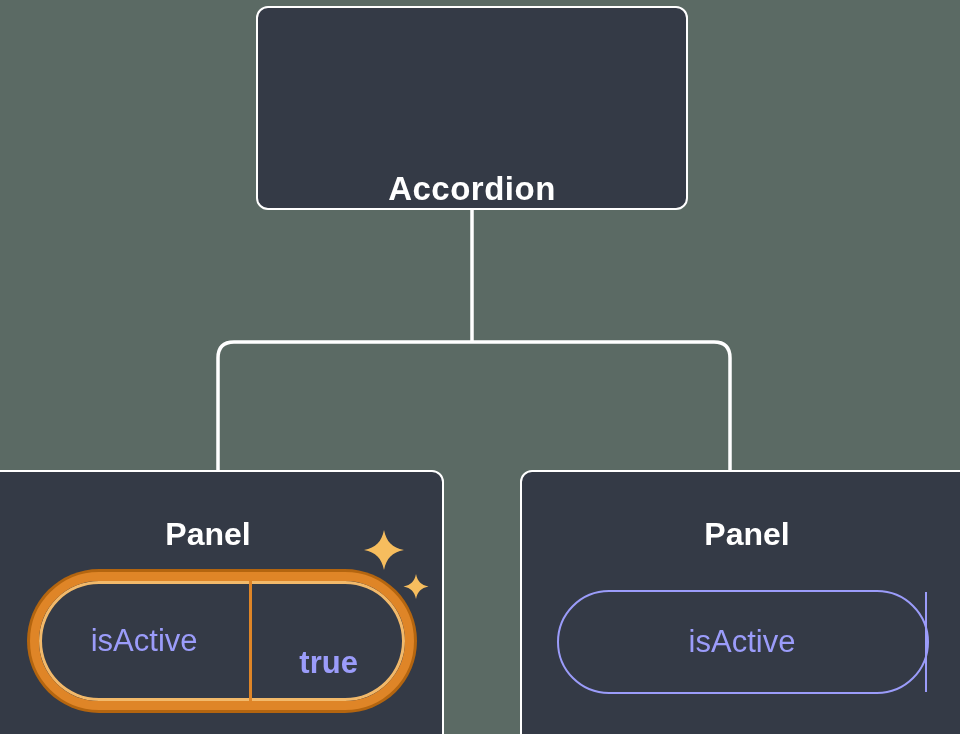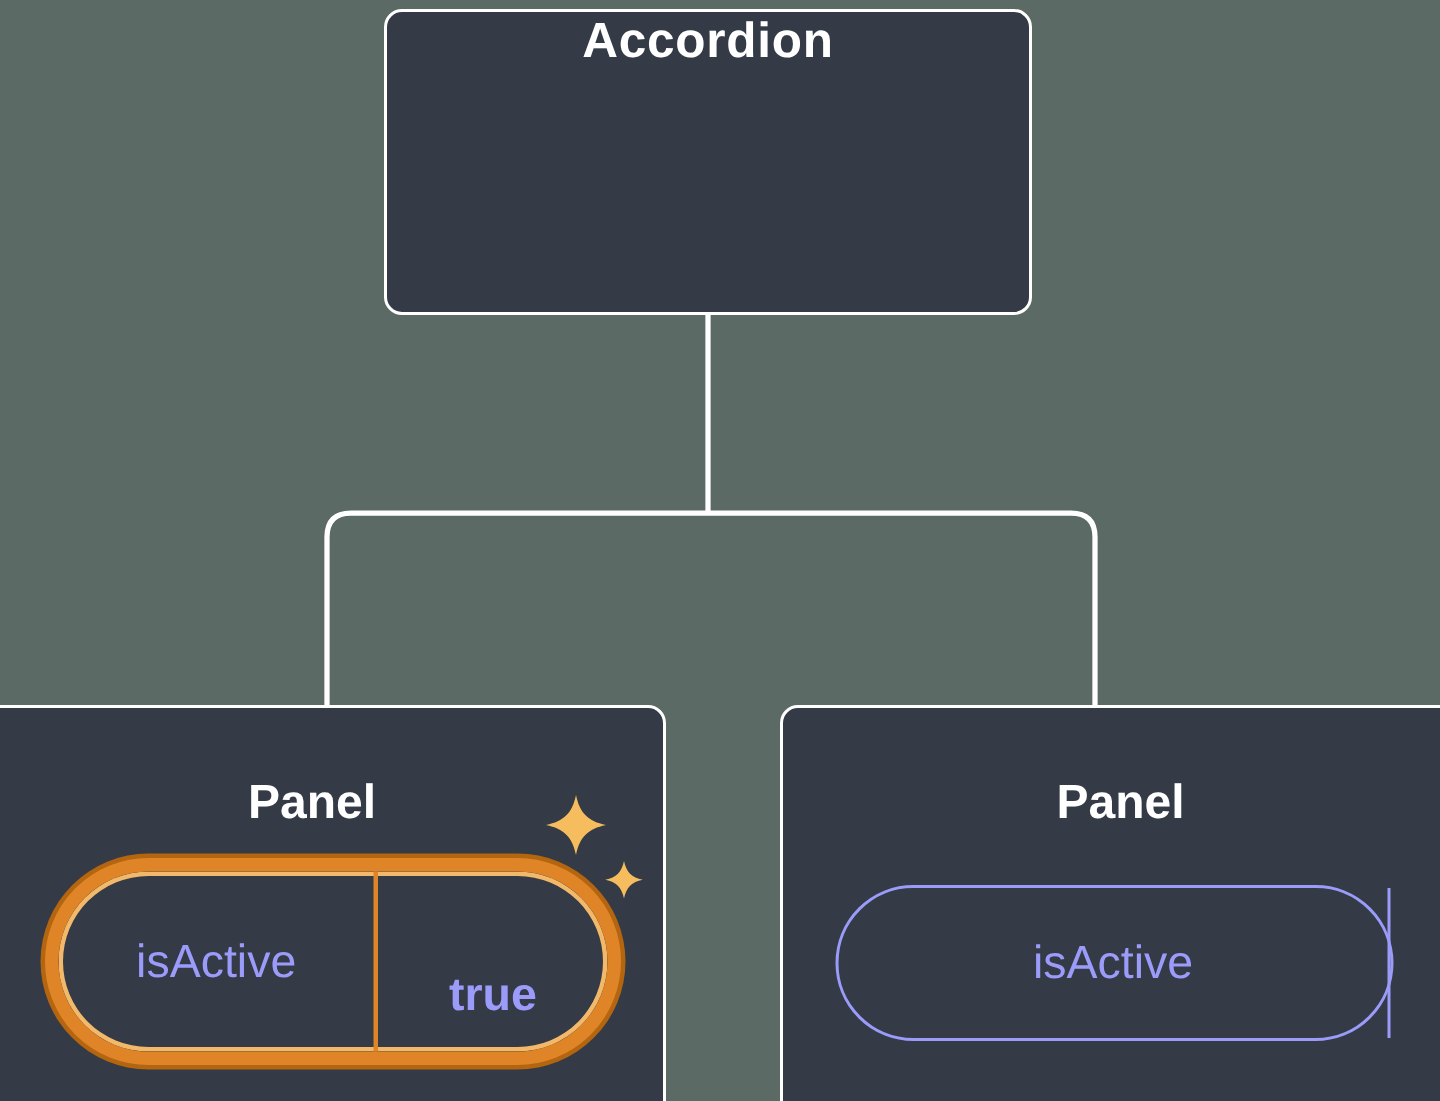--- a/index.html
+++ b/index.html
@@ -25,21 +25,21 @@
   .canvas{position:absolute;inset:0;}
   .connectors{position:absolute;left:0;top:0;width:960px;height:734px;pointer-events:none;}
   .node{
     position:absolute;
     background:var(--card-bg);
     border:2px solid var(--line);
     border-radius:12px;
   }
   .root-node{
     left:256px;top:6px;width:432px;height:204px;
-    display:flex;align-items:flex-start;justify-content:center;
+    display:flex;align-items:flex-end;justify-content:center;
   }
   .root-label{font-size:33px;font-weight:700;letter-spacing:.5px;}
   .panel-node{top:470px;height:280px;}
   .panel-left{left:-14px;width:458px;padding-left:14px;}
   .panel-right{left:520px;width:454px;}
   .panel-title{
     position:absolute;left:0;right:0;top:44px;
     text-align:center;font-size:32px;font-weight:700;
   }
   .panel-left .panel-title{right:14px;}

